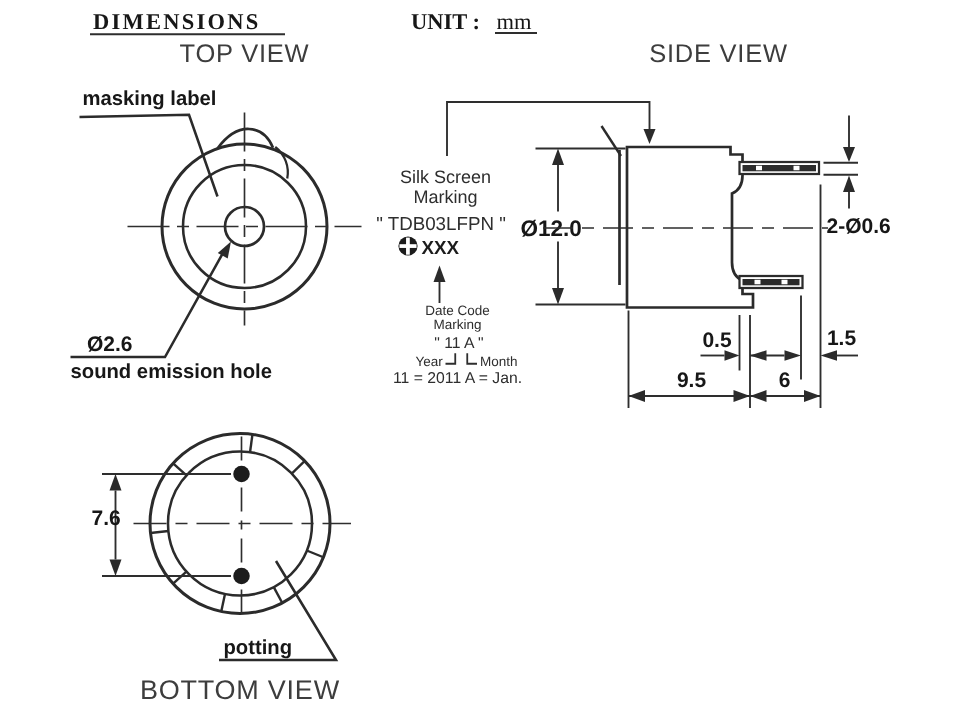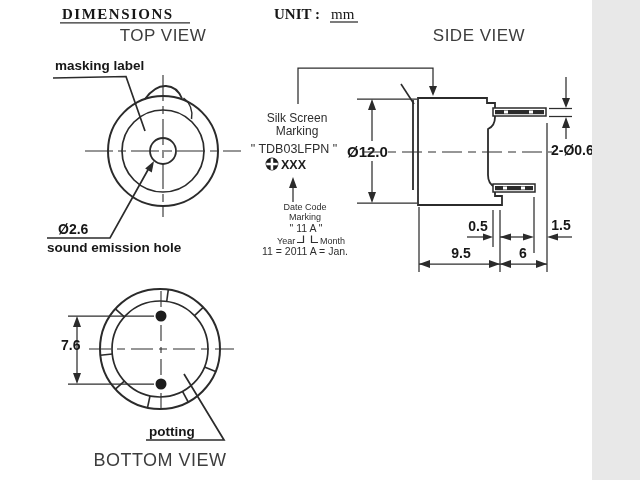--- a/index.html
+++ b/index.html
@@ -1,16 +1,16 @@
 <!DOCTYPE html>
 <html><head>
 <meta charset="utf-8">
 <style>
   html,body{margin:0;padding:0;background:#e8e8e8;}
-  .stage{position:relative;width:592px;height:480px;background:#ffffff;overflow:hidden;
+  .stage{position:relative;width:640px;height:480px;background:#ffffff;overflow:hidden;
          font-family:"Liberation Sans","DejaVu Sans",sans-serif;}
   svg{display:block;}
   .ln{stroke:#2b2b2b;fill:none;stroke-width:1.8;}
   .ln2{stroke:#2b2b2b;fill:none;stroke-width:2;}
   .thin{stroke:#2e2e2e;fill:none;stroke-width:1.25;}
   .cl{stroke:#2e2e2e;fill:none;stroke-width:1.1;}
   .arw{fill:#2b2b2b;stroke:none;}
   .dot{fill:#1c1c1c;stroke:none;}
   text{fill:#171717;}
   .serifb{font-family:"Liberation Serif","DejaVu Serif",serif;font-weight:bold;font-size:15px;}

